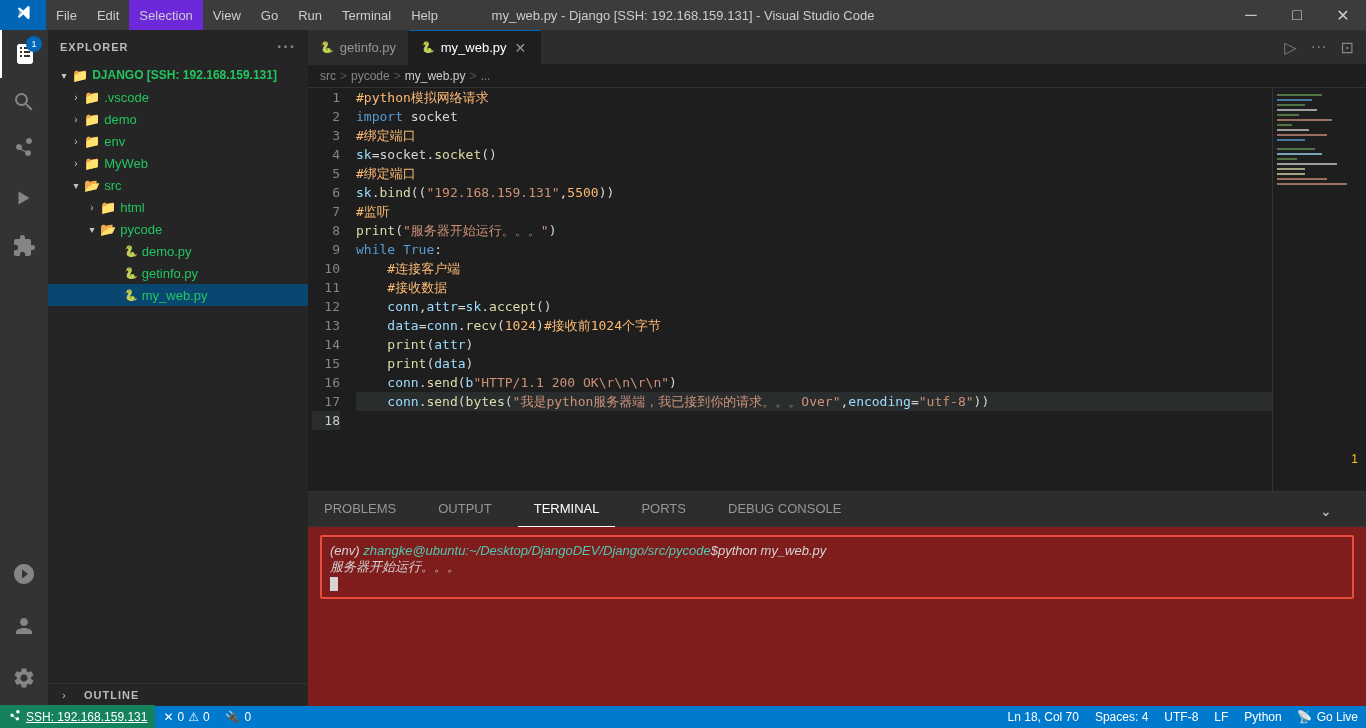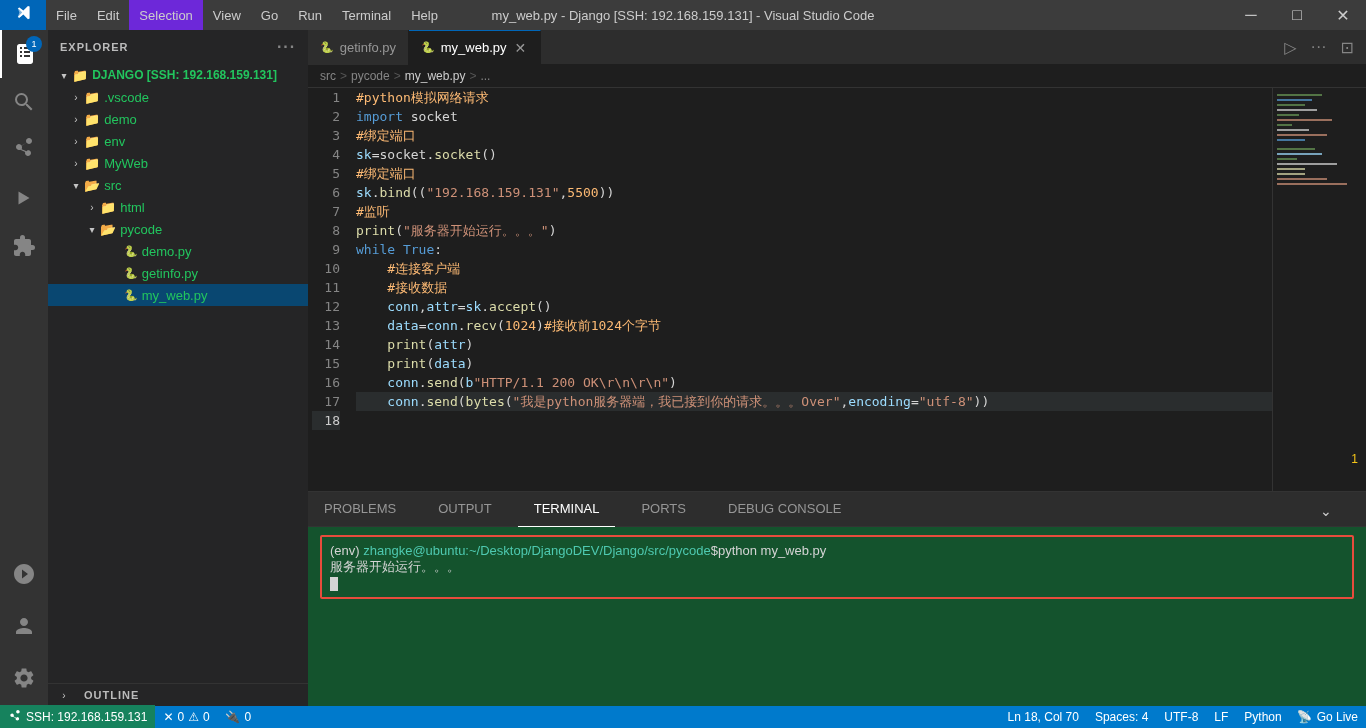--- a/index.html
+++ b/index.html
@@ -86,21 +86,21 @@
     .t-dollar { color: #d4d4d4; }
     .t-cmd { color: #d4d4d4; }
     .terminal-border { border: 2px solid #e74c3c; border-radius: 2px; margin: 4px 8px; padding: 6px 8px; }
     .terminal-cursor { display: inline-block; width: 8px; height: 14px; background: #d4d4d4; vertical-align: text-bottom; }
 
     
     .status-bar { background: #007acc; height: 22px; display: flex; align-items: center; font-size: 12px; color: #fff; flex-shrink: 0; }
     .status-left { display: flex; align-items: center; }
     .status-item { padding: 0 8px; height: 22px; display: flex; align-items: center; gap: 4px; cursor: pointer; white-space: nowrap; }
     .status-right { margin-left: auto; display: flex; align-items: center; }
-    .status-remote { background: #16825d; padding: 12px 8px; height: 22px; display: flex; align-items: center; gap: 4px; }
+    .status-remote { background: #16825d; padding: 12px 8px; height: 22px; display: flex; align-items: center; gap: 4px; text-decoration: underline; }
 
     
     ::-webkit-scrollbar { width: 8px; height: 8px; }
     ::-webkit-scrollbar-track { background: #1e1e1e; }
     ::-webkit-scrollbar-thumb { background: #424242; border-radius: 4px; }
 
     
     .editor-scrollbar { width: 14px; background: #1e1e1e; flex-shrink: 0; }
 
     .outline-section { padding: 6px 12px; font-size: 11px; font-weight: 600; color: #bbb; text-transform: uppercase; letter-spacing: 1px; }
@@ -373,21 +373,21 @@
             <span style="color:#f5c518; margin-left:4px;">⚠</span>
             <span style="color:#f5c518;">1</span>
           </span>
           <span style="font-size:18px; color:#ccc;">+</span>
           <span style="font-size:14px; color:#ccc;">⌄</span>
           <span style="font-size:14px; color:#ccc;">⌃</span>
           <span style="font-size:14px; color:#ccc;">✕</span>
         </div>
       </div>
 
-      <div style="flex:1; padding:4px; background:#14532d;">
+      <div style="flex:1; padding:4px; background:#7f1d1d;font-style:italic;">
         <div class="terminal-border">
           <div class="terminal-prompt">
             <span class="t-bracket">(env)</span>
             <span class="t-default">&nbsp;</span>
             <span class="t-user">zhangke@ubuntu</span>
             <span class="t-path">:~/Desktop/DjangoDEV/Django/src/pycode</span>
             <span class="t-dollar">$</span>
             <span class="t-cmd"> python my_web.py</span>
           </div>
           <div style="font-family:'Consolas',monospace; font-size:13px; color:#d4d4d4;">

